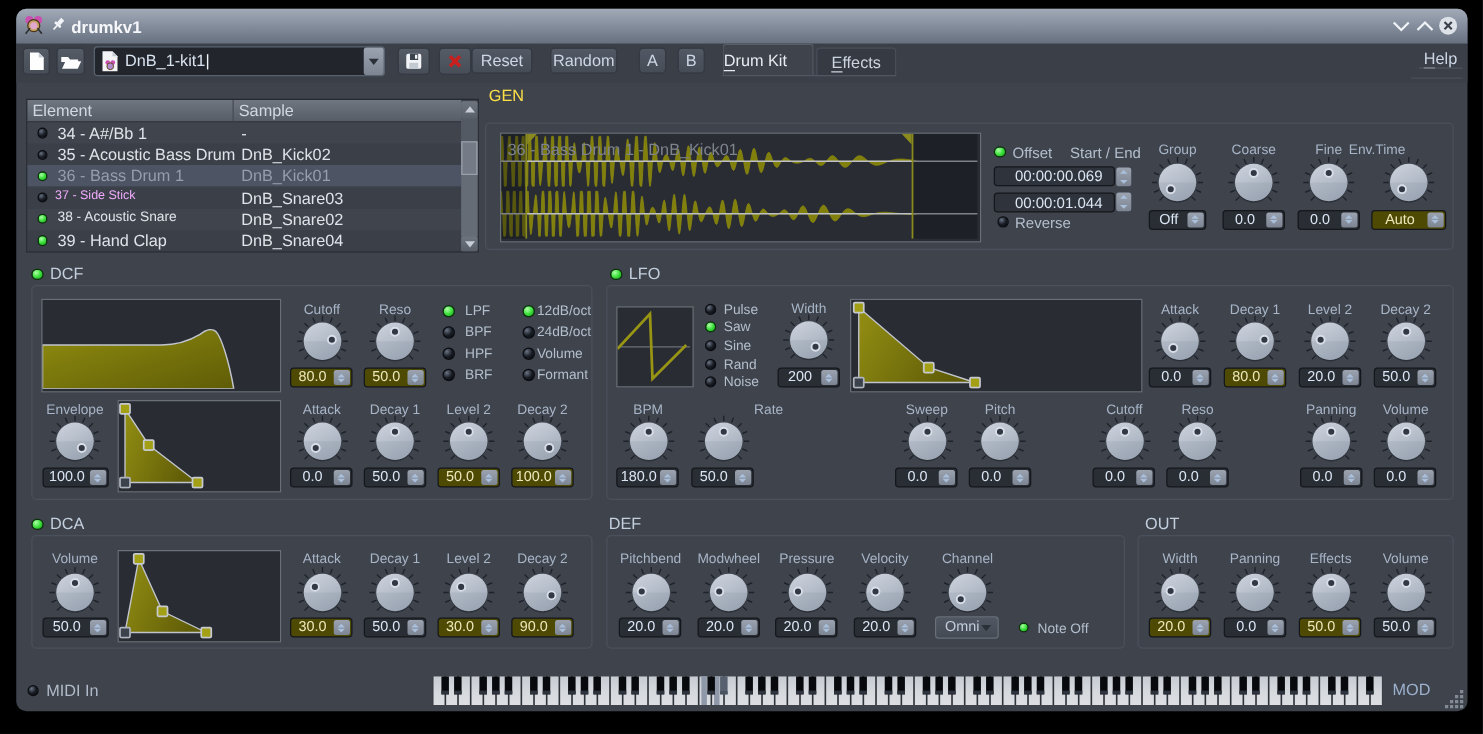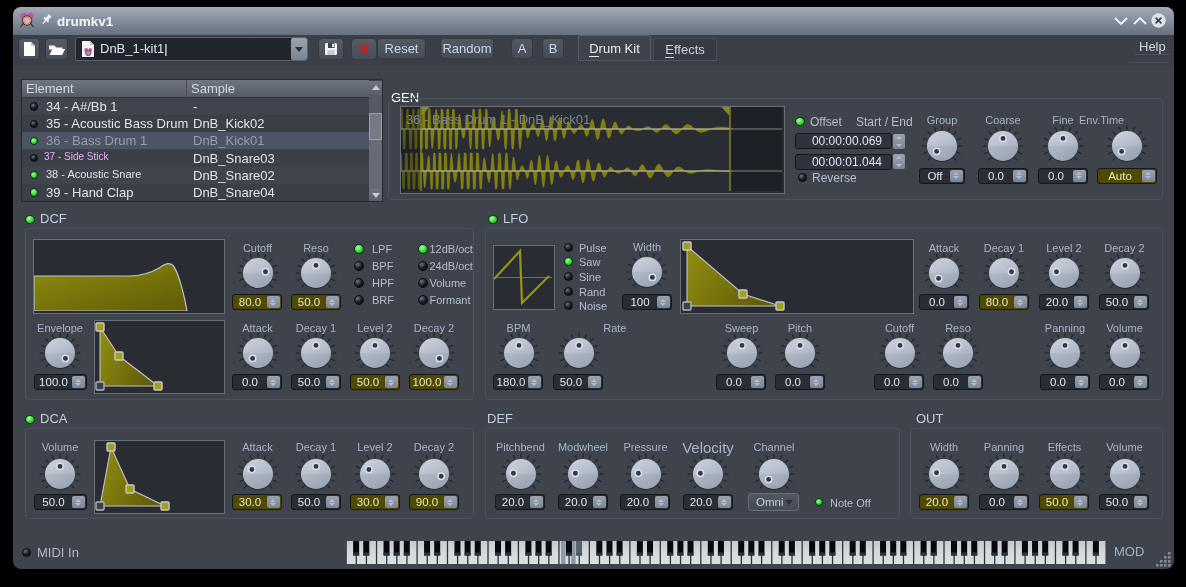--- a/index.html
+++ b/index.html
@@ -89,21 +89,21 @@
     <rect x="8" y="1.8" width="1.9" height="3.2" fill="#f2f3f6"></rect>
 <rect x="3.4" y="8.2" width="7.2" height="4.8" fill="#c4cad2"></rect>
   </svg>
 <svg style="position:absolute;left:357px;top:42px" width="14" height="14">
 <path d="M2 4 L4 2 L7 5 L10 2 L12 4 L9 7 L12 10 L10 12 L7 9 L4 12 L2 10 L5 7 Z" fill="#c81f1f"></path>
   </svg>
 <div class="btn" style="left:377px;top:38px;width:49px">Reset</div>
 <div class="btn" style="left:440px;top:38px;width:54px">Random</div>
 <div class="btn" style="left:511px;top:38px;width:22px">A</div>
 <div class="btn" style="left:542px;top:38px;width:22px">B</div>
-<div style="position:absolute;left:578px;top:35px;width:73px;height:26px;background:#3e434c;border:1px solid #565d66;border-bottom:none;border-radius:3px 3px 0 0;box-sizing:border-box;text-align:center;font-size:13px;line-height:25px;color:#e8ecf2"><span style="border-bottom:1px solid #e8ecf2">D</span>rum Kit</div>
+<div style="position:absolute;left:578px;top:35px;width:73px;height:26px;background:#3e434c;border:1px solid #565d66;border-bottom:none;border-radius:3px 3px 0 0;box-sizing:border-box;font-size:13px;line-height:25px;color:#e8ecf2"><span style="border-bottom:1px solid #e8ecf2">D</span>rum Kit</div>
 <div style="position:absolute;left:653px;top:38px;width:64px;height:23px;background:#353a43;border:1px solid #484e58;border-radius:3px 3px 0 0;box-sizing:border-box;text-align:center;font-size:13px;line-height:21px;color:#ced4dd"><span style="border-bottom:1px solid #ced4dd">E</span>ffects</div>
 <div style="position:absolute;left:578px;top:60px;width:139px;height:1px;background:#50565f"></div>
 <div style="position:absolute;left:1139px;top:39px;font-size:13px;color:#ccd6e4"><span style="border-bottom:1px solid #f0f3f7">H</span>elp</div>
 <div style="position:absolute;left:1135px;top:54px;width:35px;height:1px;background:#4e545c"></div>
 <div style="position:absolute;left:1129px;top:62px;width:41px;height:1px;background:#494f58"></div>
 <div style="position:absolute;left:21px;top:79px;width:362px;height:123px;background:#3e434c;border:1px solid #262a30;box-sizing:border-box"></div>
 <div style="position:absolute;left:22px;top:80px;width:347px;height:17px;background:linear-gradient(#70767f,#575d66);border-bottom:1px solid #31353c">
     <div style="position:absolute;left:4px;top:1px;font-size:13px;color:#d2d8e0">Element</div>
     <div style="position:absolute;left:164px;top:0px;width:1px;height:17px;background:#464b54"></div>
     <div style="position:absolute;left:169px;top:1px;font-size:13px;color:#d2d8e0">Sample</div>
@@ -136,21 +136,21 @@
     <div style="position:absolute;left:0;top:0;width:13px;height:14px;background:linear-gradient(#6f757f,#595f68);border-radius:2px">
       <div style="position:absolute;left:2.5px;top:4px;border-left:4px solid transparent;border-right:4px solid transparent;border-bottom:5px solid #c8cdd5"></div>
     </div>
     <div style="position:absolute;left:0;top:14px;width:13px;height:18px;background:#545a63"></div>
     <div style="position:absolute;left:0;top:32px;width:13px;height:27px;background:#747b86;border:1px solid #99a0aa;box-sizing:border-box"></div>
     <div style="position:absolute;left:0;top:59px;width:13px;height:49px;background:#666c76"></div>
     <div style="position:absolute;left:0;bottom:0;width:13px;height:12px;background:linear-gradient(#6f757f,#595f68);border-radius:2px">
       <div style="position:absolute;left:2.5px;top:4px;border-left:4px solid transparent;border-right:4px solid transparent;border-top:5px solid #c8cdd5"></div>
     </div>
   </div>
-<div style="position:absolute;left:391px;top:91px;font-size:13px;color:#ffffff;line-height:14px;white-space:nowrap">GEN</div>
+<div style="position:absolute;left:391px;top:70px;font-size:13px;color:#fde047;line-height:14px;white-space:nowrap">GEN</div>
 <div style="position:absolute;left:388px;top:98px;width:775px;height:102px;border:1px solid #4b515b;border-radius:4px;box-sizing:border-box"></div>
 <div style="position:absolute;left:400px;top:106px;width:383px;height:86px;background:#292c32;border:1px solid #6a7078;box-sizing:content-box"></div>
 <svg style="position:absolute;left:401px;top:107px" width="381" height="84" viewBox="0 0 381 84">
 <path d="M0,22.0 L0.0,2.00 L0.4,2.00 L0.8,2.00 L1.2,2.00 L1.6,9.22 L2.0,29.50 L2.4,42.00 L2.8,42.00 L3.2,42.00 L3.6,42.00 L4.0,41.68 L4.4,30.84 L4.8,20.48 L5.2,11.84 L5.6,5.36 L6.0,2.00 L6.4,2.00 L6.8,2.00 L7.2,2.03 L7.6,8.40 L8.0,18.17 L8.4,30.48 L8.8,42.00 L9.2,42.00 L9.6,42.00 L10.0,42.00 L10.4,42.00 L10.8,29.97 L11.2,8.41 L11.6,2.00 L12.0,2.00 L12.4,2.00 L12.8,2.00 L13.2,2.00 L13.6,22.18 L14.0,42.00 L14.4,42.00 L14.8,42.00 L15.2,42.00 L15.6,42.00 L16.0,38.74 L16.4,6.30 L16.8,2.00 L17.2,2.00 L17.6,2.00 L18.0,2.00 L18.4,2.00 L18.8,20.37 L19.2,42.00 L19.6,42.00 L20.0,42.00 L20.4,42.00 L20.8,42.00 L21.2,41.32 L21.6,10.45 L22.0,2.00 L22.4,2.00 L22.8,2.00 L23.2,2.00 L23.6,2.00 L24.0,14.55 L24.4,39.74 L24.8,42.00 L25.2,42.00 L25.6,42.00 L26.0,42.00 L26.4,42.00 L26.8,24.03 L27.2,6.47 L27.6,2.00 L28.0,2.00 L28.4,2.00 L28.8,2.00 L29.2,6.75 L29.6,18.27 L30.0,28.58 L30.4,36.21 L30.8,40.51 L31.2,41.63 L31.6,40.19 L32.0,37.00 L32.4,32.75 L32.8,27.90 L33.2,22.67 L33.6,17.21 L34.0,11.78 L34.4,6.88 L34.8,3.25 L35.2,2.00 L35.6,3.36 L36.0,8.27 L36.4,16.32 L36.8,26.48 L37.2,37.07 L37.6,42.00 L38.0,42.00 L38.4,42.00 L38.8,42.00 L39.2,34.76 L39.6,20.67 L40.0,5.93 L40.4,2.00 L40.8,2.00 L41.2,2.00 L41.6,2.00 L42.0,4.88 L42.4,21.40 L42.8,38.45 L43.2,42.00 L43.6,42.00 L44.0,42.00 L44.4,42.00 L44.8,41.61 L45.2,24.41 L45.6,6.78 L46.0,2.00 L46.4,2.00 L46.8,2.00 L47.2,2.00 L47.6,2.00 L48.0,17.38 L48.4,34.08 L48.8,42.00 L49.2,42.00 L49.6,42.00 L50.0,42.00 L50.4,42.00 L50.8,29.21 L51.2,14.65 L51.6,2.18 L52.0,2.00 L52.4,2.00 L52.8,2.00 L53.2,2.00 L53.6,12.30 L54.0,23.79 L54.4,34.07 L54.8,41.45 L55.2,42.00 L55.6,42.00 L56.0,40.04 L56.4,33.34 L56.8,25.58 L57.2,18.15 L57.6,12.20 L58.0,8.46 L58.4,7.14 L58.8,8.06 L59.2,10.69 L59.6,14.34 L60.0,18.33 L60.4,22.14 L60.8,25.39 L61.2,27.94 L61.6,29.76 L62.0,30.90 L62.4,31.40 L62.8,31.23 L63.2,30.32 L63.6,28.55 L64.0,25.87 L64.4,22.35 L64.8,18.25 L65.2,14.03 L65.6,10.30 L66.0,7.75 L66.4,7.01 L66.8,8.50 L67.2,12.29 L67.6,18.05 L68.0,25.05 L68.4,32.24 L68.8,38.42 L69.2,42.00 L69.6,42.00 L70.0,40.96 L70.4,35.21 L70.8,26.93 L71.2,17.34 L71.6,8.00 L72.0,2.00 L72.4,2.00 L72.8,2.00 L73.2,2.00 L73.6,7.44 L74.0,17.74 L74.4,29.03 L74.8,39.48 L75.2,42.00 L75.6,42.00 L76.0,42.00 L76.4,42.00 L76.8,36.52 L77.2,25.18 L77.6,13.27 L78.0,2.70 L78.4,2.00 L78.8,2.00 L79.2,2.00 L79.6,2.00 L80.0,8.05 L80.4,19.28 L80.8,30.73 L81.2,40.64 L81.6,42.00 L82.0,42.00 L82.4,42.00 L82.8,42.00 L83.2,35.39 L83.6,25.42 L84.0,15.37 L84.4,6.71 L84.8,2.00 L85.2,2.00 L85.6,2.00 L86.0,2.67 L86.4,9.06 L86.8,16.78 L87.2,24.66 L87.6,31.58 L88.0,36.70 L88.4,39.48 L88.8,39.79 L89.2,37.86 L89.6,34.19 L90.0,29.46 L90.4,24.39 L90.8,19.66 L91.2,15.74 L91.6,12.96 L92.0,11.41 L92.4,11.03 L92.8,11.61 L93.2,12.92 L93.6,14.72 L94.0,16.83 L94.4,19.12 L94.8,21.51 L95.2,23.96 L95.6,26.42 L96.0,28.79 L96.4,30.90 L96.8,32.54 L97.2,33.43 L97.6,33.31 L98.0,32.00 L98.4,29.42 L98.8,25.67 L99.2,21.04 L99.6,15.99 L100.0,11.13 L100.4,7.13 L100.8,4.59 L101.2,4.02 L101.6,5.67 L102.0,9.51 L102.4,15.22 L102.8,22.17 L103.2,29.53 L103.6,36.34 L104.0,41.68 L104.4,42.00 L104.8,42.00 L105.2,42.00 L105.6,37.20 L106.0,29.80 L106.4,21.20 L106.8,12.48 L107.2,4.74 L107.6,2.00 L108.0,2.00 L108.4,2.00 L108.8,2.00 L109.2,5.93 L109.6,14.15 L110.0,23.37 L110.4,32.44 L110.8,40.21 L111.2,42.00 L111.6,42.00 L112.0,42.00 L112.4,42.00 L112.8,37.90 L113.2,29.86 L113.6,21.03 L114.0,12.51 L114.4,5.29 L114.8,2.00 L115.2,2.00 L115.6,2.00 L116.0,2.00 L116.4,6.84 L116.8,13.78 L117.2,21.39 L117.6,28.74 L118.0,35.02 L118.4,39.56 L118.8,41.93 L119.2,41.99 L119.6,39.86 L120.0,35.92 L120.4,30.71 L120.8,24.89 L121.2,19.14 L121.6,14.09 L122.0,10.21 L122.4,7.85 L122.8,7.11 L123.2,7.94 L123.6,10.11 L124.0,13.27 L124.4,17.00 L124.8,20.86 L125.2,24.45 L125.6,27.44 L126.0,29.62 L126.4,30.88 L126.8,31.22 L127.2,30.74 L127.6,29.60 L128.0,28.00 L128.4,26.15 L128.8,24.24 L129.2,22.42 L129.6,20.80 L130.0,19.45 L130.4,18.39 L130.8,17.61 L131.2,17.09 L131.6,16.81 L132.0,16.75 L132.4,16.90 L132.8,17.27 L133.2,17.89 L133.6,18.75 L134.0,19.86 L134.4,21.20 L134.8,22.73 L135.2,24.35 L135.6,25.96 L136.0,27.42 L136.4,28.59 L136.8,29.32 L137.2,29.51 L137.6,29.06 L138.0,27.98 L138.4,26.29 L138.8,24.10 L139.2,21.59 L139.6,18.96 L140.0,16.46 L140.4,14.32 L140.8,12.78 L141.2,11.99 L141.6,12.08 L142.0,13.07 L142.4,14.91 L142.8,17.46 L143.2,20.50 L143.6,23.77 L144.0,26.97 L144.4,29.80 L144.8,32.01 L145.2,33.36 L145.6,33.72 L146.0,33.05 L146.4,31.38 L146.8,28.85 L147.2,25.69 L147.6,22.17 L148.0,18.59 L148.4,15.28 L148.8,12.54 L149.2,10.60 L149.6,9.64 L150.0,9.74 L150.4,10.89 L150.8,13.00 L151.2,15.87 L151.6,19.25 L152.0,22.86 L152.4,26.38 L152.8,29.51 L153.2,32.00 L153.6,33.63 L154.0,34.29 L154.4,33.94 L154.8,32.61 L155.2,30.43 L155.6,27.60 L156.0,24.35 L156.4,20.97 L156.8,17.73 L157.2,14.89 L157.6,12.67 L158.0,11.22 L158.4,10.65 L158.8,10.98 L159.2,12.15 L159.6,14.04 L160.0,16.50 L160.4,19.30 L160.8,22.22 L161.2,25.03 L161.6,27.53 L162.0,29.53 L162.4,30.90 L162.8,31.57 L163.2,31.52 L163.6,30.79 L164.0,29.47 L164.4,27.67 L164.8,25.57 L165.2,23.31 L165.6,21.08 L166.0,19.03 L166.4,17.29 L166.8,15.97 L167.2,15.12 L167.6,14.77 L168.0,14.90 L168.4,15.48 L168.8,16.42 L169.2,17.63 L169.6,19.01 L170.0,20.47 L170.4,21.89 L170.8,23.20 L171.2,24.34 L171.6,25.26 L172.0,25.92 L172.4,26.34 L172.8,26.52 L173.2,26.48 L173.6,26.26 L174.0,25.89 L174.4,25.41 L174.8,24.85 L175.2,24.23 L175.6,23.58 L176.0,22.92 L176.4,22.24 L176.8,21.56 L177.2,20.89 L177.6,20.22 L178.0,19.58 L178.4,18.98 L178.8,18.43 L179.2,17.97 L179.6,17.63 L180.0,17.43 L180.4,17.42 L180.8,17.61 L181.2,18.03 L181.6,18.68 L182.0,19.56 L182.4,20.63 L182.8,21.86 L183.2,23.19 L183.6,24.56 L184.0,25.90 L184.4,27.11 L184.8,28.12 L185.2,28.86 L185.6,29.26 L186.0,29.28 L186.4,28.90 L186.8,28.11 L187.2,26.95 L187.6,25.45 L188.0,23.70 L188.4,21.77 L188.8,19.79 L189.2,17.85 L189.6,16.08 L190.0,14.57 L190.4,13.43 L190.8,12.73 L191.2,12.51 L191.6,12.81 L192.0,13.61 L192.4,14.89 L192.8,16.58 L193.2,18.59 L193.6,20.81 L194.0,23.13 L194.4,25.42 L194.8,27.56 L195.2,29.43 L195.6,30.92 L196.0,31.96 L196.4,32.49 L196.8,32.48 L197.2,31.93 L197.6,30.87 L198.0,29.35 L198.4,27.47 L198.8,25.31 L199.2,22.99 L199.6,20.63 L200.0,18.35 L200.4,16.27 L200.8,14.49 L201.2,13.08 L201.6,12.13 L202.0,11.66 L202.4,11.70 L202.8,12.23 L203.2,13.22 L203.6,14.61 L204.0,16.32 L204.4,18.27 L204.8,20.36 L205.2,22.48 L205.6,24.54 L206.0,26.44 L206.4,28.09 L206.8,29.43 L207.2,30.40 L207.6,30.97 L208.0,31.13 L208.4,30.88 L208.8,30.24 L209.2,29.27 L209.6,28.01 L210.0,26.53 L210.4,24.90 L210.8,23.21 L211.2,21.52 L211.6,19.91 L212.0,18.44 L212.4,17.18 L212.8,16.16 L213.2,15.42 L213.6,14.98 L214.0,14.83 L214.4,14.98 L214.8,15.41 L215.2,16.07 L215.6,16.94 L216.0,17.97 L216.4,19.10 L216.8,20.30 L217.2,21.50 L217.6,22.66 L218.0,23.74 L218.4,24.70 L218.8,25.51 L219.2,26.15 L219.6,26.61 L220.0,26.87 L220.4,26.95 L220.8,26.85 L221.2,26.59 L221.6,26.18 L222.0,25.65 L222.4,25.03 L222.8,24.35 L223.2,23.63 L223.6,22.91 L224.0,22.20 L224.4,21.53 L224.8,20.92 L225.2,20.39 L225.6,19.94 L226.0,19.58 L226.4,19.32 L226.8,19.16 L227.2,19.09 L227.6,19.11 L228.0,19.21 L228.4,19.38 L228.8,19.60 L229.2,19.87 L229.6,20.17 L230.0,20.49 L230.4,20.82 L230.8,21.16 L231.2,21.49 L231.6,21.80 L232.0,22.09 L232.4,22.36 L232.8,22.60 L233.2,22.81 L233.6,23.00 L234.0,23.15 L234.4,23.28 L234.8,23.38 L235.2,23.46 L235.6,23.52 L236.0,23.55 L236.4,23.57 L236.8,23.57 L237.2,23.55 L237.6,23.51 L238.0,23.46 L238.4,23.38 L238.8,23.29 L239.2,23.19 L239.6,23.06 L240.0,22.91 L240.4,22.75 L240.8,22.57 L241.2,22.37 L241.6,22.15 L242.0,21.92 L242.4,21.68 L242.8,21.44 L243.2,21.19 L243.6,20.94 L244.0,20.70 L244.4,20.48 L244.8,20.27 L245.2,20.08 L245.6,19.93 L246.0,19.81 L246.4,19.72 L246.8,19.68 L247.2,19.69 L247.6,19.75 L248.0,19.85 L248.4,20.00 L248.8,20.21 L249.2,20.46 L249.6,20.75 L250.0,21.08 L250.4,21.44 L250.8,21.82 L251.2,22.23 L251.6,22.64 L252.0,23.06 L252.4,23.46 L252.8,23.85 L253.2,24.22 L253.6,24.55 L254.0,24.84 L254.4,25.08 L254.8,25.26 L255.2,25.38 L255.6,25.44 L256.0,25.44 L256.4,25.36 L256.8,25.22 L257.2,25.01 L257.6,24.73 L258.0,24.40 L258.4,24.02 L258.8,23.58 L259.2,23.11 L259.6,22.61 L260.0,22.09 L260.4,21.55 L260.8,21.02 L261.2,20.49 L261.6,19.99 L262.0,19.51 L262.4,19.06 L262.8,18.67 L263.2,18.32 L263.6,18.04 L264.0,17.82 L264.4,17.67 L264.8,17.60 L265.2,17.59 L265.6,17.66 L266.0,17.81 L266.4,18.02 L266.8,18.30 L267.2,18.65 L267.6,19.05 L268.0,19.50 L268.4,19.99 L268.8,20.52 L269.2,21.07 L269.6,21.64 L270.0,22.21 L270.4,22.79 L270.8,23.35 L271.2,23.90 L271.6,24.42 L272.0,24.90 L272.4,25.34 L272.8,25.74 L273.2,26.08 L273.6,26.36 L274.0,26.58 L274.4,26.74 L274.8,26.83 L275.2,26.86 L275.6,26.82 L276.0,26.72 L276.4,26.55 L276.8,26.33 L277.2,26.05 L277.6,25.72 L278.0,25.35 L278.4,24.94 L278.8,24.50 L279.2,24.02 L279.6,23.53 L280.0,23.03 L280.4,22.52 L280.8,22.00 L281.2,21.49 L281.6,21.00 L282.0,20.52 L282.4,20.06 L282.8,19.64 L283.2,19.24 L283.6,18.88 L284.0,18.56 L284.4,18.28 L284.8,18.04 L285.2,17.85 L285.6,17.70 L286.0,17.61 L286.4,17.55 L286.8,17.55 L287.2,17.58 L287.6,17.66 L288.0,17.78 L288.4,17.94 L288.8,18.14 L289.2,18.36 L289.6,18.62 L290.0,18.90 L290.4,19.20 L290.8,19.52 L291.2,19.86 L291.6,20.20 L292.0,20.56 L292.4,20.92 L292.8,21.28 L293.2,21.63 L293.6,21.98 L294.0,22.33 L294.4,22.66 L294.8,22.98 L295.2,23.28 L295.6,23.56 L296.0,23.83 L296.4,24.07 L296.8,24.29 L297.2,24.49 L297.6,24.67 L298.0,24.82 L298.4,24.95 L298.8,25.05 L299.2,25.13 L299.6,25.19 L300.0,25.22 L300.4,25.24 L300.8,25.23 L301.2,25.20 L301.6,25.15 L302.0,25.08 L302.4,25.00 L302.8,24.90 L303.2,24.79 L303.6,24.66 L304.0,24.52 L304.4,24.38 L304.8,24.22 L305.2,24.06 L305.6,23.89 L306.0,23.72 L306.4,23.54 L306.8,23.36 L307.2,23.18 L307.6,23.00 L308.0,22.82 L308.4,22.65 L308.8,22.47 L309.2,22.30 L309.6,22.14 L310.0,21.98 L310.4,21.82 L310.8,21.67 L311.2,21.53 L311.6,21.39 L312.0,21.26 L312.4,21.14 L312.8,21.02 L313.2,20.92 L313.6,20.82 L314.0,20.72 L314.4,20.64 L314.8,20.56 L315.2,20.49 L315.6,20.43 L316.0,20.38 L316.4,20.33 L316.8,20.29 L317.2,20.26 L317.6,20.23 L318.0,20.21 L318.4,20.19 L318.8,20.18 L319.2,20.18 L319.6,20.18 L320.0,20.19 L320.4,20.20 L320.8,20.21 L321.2,20.23 L321.6,20.25 L322.0,20.27 L322.4,20.30 L322.8,20.33 L323.2,20.37 L323.6,20.41 L324.0,20.44 L324.4,20.48 L324.8,20.53 L325.2,20.57 L325.6,20.62 L326.0,20.66 L326.4,20.71 L326.8,20.76 L327.2,20.81 L327.6,20.85 L328.0,20.90 L328.4,20.95 L328.8,21.00 L329.2,21.05 L329.6,21.10 L330.0,21.15 L330.4,21.20 L330.8,21.25 L331.2,21.30 L331.6,21.35 L332.0,21.40 L332,22.0 Z" fill="#82800d" stroke="#8d8b12" stroke-width="0.6"></path>
 <line x1="0" y1="22" x2="381" y2="22" stroke="#bdc0c6" stroke-width="1.2"></line>
 <path d="M0,64.0 L0.0,46.00 L0.4,48.24 L0.8,55.57 L1.2,65.44 L1.6,76.82 L2.0,82.00 L2.4,82.00 L2.8,82.00 L3.2,82.00 L3.6,80.01 L4.0,62.12 L4.4,46.00 L4.8,46.00 L5.2,46.00 L5.6,46.00 L6.0,46.00 L6.4,53.69 L6.8,79.03 L7.2,82.00 L7.6,82.00 L8.0,82.00 L8.4,82.00 L8.8,82.00 L9.2,58.68 L9.6,46.00 L10.0,46.00 L10.4,46.00 L10.8,46.00 L11.2,46.00 L11.6,57.84 L12.0,82.00 L12.4,82.00 L12.8,82.00 L13.2,82.00 L13.6,82.00 L14.0,81.18 L14.4,54.81 L14.8,46.00 L15.2,46.00 L15.6,46.00 L16.0,46.00 L16.4,46.00 L16.8,60.38 L17.2,81.41 L17.6,82.00 L18.0,82.00 L18.4,82.00 L18.8,82.00 L19.2,77.46 L19.6,61.13 L20.0,47.12 L20.4,46.00 L20.8,46.00 L21.2,46.00 L21.6,46.00 L22.0,55.82 L22.4,65.63 L22.8,73.62 L23.2,78.72 L23.6,80.70 L24.0,79.97 L24.4,77.29 L24.8,73.48 L25.2,69.18 L25.6,64.79 L26.0,60.48 L26.4,56.38 L26.8,52.73 L27.2,49.98 L27.6,48.72 L28.0,49.58 L28.4,52.98 L28.8,58.87 L29.2,66.61 L29.6,74.96 L30.0,82.00 L30.4,82.00 L30.8,82.00 L31.2,82.00 L31.6,74.41 L32.0,62.87 L32.4,50.63 L32.8,46.00 L33.2,46.00 L33.6,46.00 L34.0,46.00 L34.4,51.28 L34.8,65.79 L35.2,80.53 L35.6,82.00 L36.0,82.00 L36.4,82.00 L36.8,82.00 L37.2,77.11 L37.6,60.95 L38.0,46.00 L38.4,46.00 L38.8,46.00 L39.2,46.00 L39.6,46.00 L40.0,51.31 L40.4,67.65 L40.8,82.00 L41.2,82.00 L41.6,82.00 L42.0,82.00 L42.4,82.00 L42.8,76.29 L43.2,61.17 L43.6,47.12 L44.0,46.00 L44.4,46.00 L44.8,46.00 L45.2,46.00 L45.6,51.74 L46.0,64.40 L46.4,76.20 L46.8,82.00 L47.2,82.00 L47.6,82.00 L48.0,82.00 L48.4,76.48 L48.8,67.29 L49.2,58.48 L49.6,51.50 L50.0,47.29 L50.4,46.16 L50.8,47.83 L51.2,51.59 L51.6,56.53 L52.0,61.72 L52.4,66.44 L52.8,70.24 L53.2,72.94 L53.6,74.56 L54.0,75.22 L54.4,75.02 L54.8,73.99 L55.2,72.08 L55.6,69.23 L56.0,65.43 L56.4,60.87 L56.8,55.95 L57.2,51.34 L57.6,47.86 L58.0,46.34 L58.4,47.41 L58.8,51.35 L59.2,57.92 L59.6,66.32 L60.0,75.29 L60.4,82.00 L60.8,82.00 L61.2,82.00 L61.6,82.00 L62.0,80.43 L62.4,69.93 L62.8,57.69 L63.2,46.00 L63.6,46.00 L64.0,46.00 L64.4,46.00 L64.8,46.00 L65.2,48.20 L65.6,62.03 L66.0,76.64 L66.4,82.00 L66.8,82.00 L67.2,82.00 L67.6,82.00 L68.0,82.00 L68.4,76.15 L68.8,60.72 L69.2,46.00 L69.6,46.00 L70.0,46.00 L70.4,46.00 L70.8,46.00 L71.2,46.00 L71.6,56.20 L72.0,71.22 L72.4,82.00 L72.8,82.00 L73.2,82.00 L73.6,82.00 L74.0,82.00 L74.4,81.52 L74.8,68.75 L75.2,55.81 L75.6,46.00 L76.0,46.00 L76.4,46.00 L76.8,46.00 L77.2,46.00 L77.6,49.97 L78.0,59.99 L78.4,69.82 L78.8,78.01 L79.2,82.00 L79.6,82.00 L80.0,82.00 L80.4,81.35 L80.8,75.87 L81.2,69.49 L81.6,63.19 L82.0,57.78 L82.4,53.79 L82.8,51.48 L83.2,50.81 L83.6,51.54 L84.0,53.32 L84.4,55.75 L84.8,58.52 L85.2,61.38 L85.6,64.20 L86.0,66.90 L86.4,69.43 L86.8,71.72 L87.2,73.64 L87.6,74.98 L88.0,75.52 L88.4,75.00 L88.8,73.25 L89.2,70.25 L89.6,66.14 L90.0,61.28 L90.4,56.20 L90.8,51.58 L91.2,48.10 L91.6,46.40 L92.0,46.90 L92.4,49.72 L92.8,54.67 L93.2,61.23 L93.6,68.56 L94.0,75.70 L94.4,81.62 L94.8,82.00 L95.2,82.00 L95.6,82.00 L96.0,79.68 L96.4,72.59 L96.8,64.14 L97.2,55.47 L97.6,47.77 L98.0,46.00 L98.4,46.00 L98.8,46.00 L99.2,46.00 L99.6,49.94 L100.0,58.27 L100.4,67.35 L100.8,75.96 L101.2,82.00 L101.6,82.00 L102.0,82.00 L102.4,82.00 L102.8,82.00 L103.2,75.13 L103.6,66.80 L104.0,58.30 L104.4,50.73 L104.8,46.00 L105.2,46.00 L105.6,46.00 L106.0,46.00 L106.4,49.02 L106.8,55.58 L107.2,62.91 L107.6,70.07 L108.0,76.16 L108.4,80.51 L108.8,82.00 L109.2,82.00 L109.6,80.10 L110.0,75.97 L110.4,70.68 L110.8,64.94 L111.2,59.46 L111.6,54.87 L112.0,51.64 L112.4,50.03 L112.8,50.10 L113.2,51.70 L113.6,54.51 L114.0,58.10 L114.4,62.00 L114.8,65.75 L115.2,68.95 L115.6,71.33 L116.0,72.73 L116.4,73.13 L116.8,72.62 L117.2,71.37 L117.6,69.61 L118.0,67.59 L118.4,65.53 L118.8,63.61 L119.2,61.96 L119.6,60.66 L120.0,59.71 L120.4,59.12 L120.8,58.83 L121.2,58.81 L121.6,59.02 L122.0,59.45 L122.4,60.10 L122.8,60.96 L123.2,62.05 L123.6,63.35 L124.0,64.83 L124.4,66.42 L124.8,68.01 L125.2,69.46 L125.6,70.61 L126.0,71.31 L126.4,71.43 L126.8,70.86 L127.2,69.59 L127.6,67.67 L128.0,65.21 L128.4,62.42 L128.8,59.56 L129.2,56.92 L129.6,54.80 L130.0,53.46 L130.4,53.09 L130.8,53.80 L131.2,55.58 L131.6,58.30 L132.0,61.75 L132.4,65.59 L132.8,69.45 L133.2,72.94 L133.6,75.67 L134.0,77.34 L134.4,77.74 L134.8,76.78 L135.2,74.53 L135.6,71.16 L136.0,66.98 L136.4,62.41 L136.8,57.88 L137.2,53.85 L137.6,50.72 L138.0,48.83 L138.4,48.37 L138.8,49.42 L139.2,51.88 L139.6,55.52 L140.0,60.02 L140.4,64.92 L140.8,69.77 L141.2,74.11 L141.6,77.51 L142.0,79.65 L142.4,80.34 L142.8,79.52 L143.2,77.28 L143.6,73.83 L144.0,69.51 L144.4,64.72 L144.8,59.91 L145.2,55.53 L145.6,51.96 L146.0,49.51 L146.4,48.39 L146.8,48.66 L147.2,50.26 L147.6,53.02 L148.0,56.66 L148.4,60.85 L148.8,65.18 L149.2,69.29 L149.6,72.83 L150.0,75.50 L150.4,77.13 L150.8,77.61 L151.2,76.96 L151.6,75.28 L152.0,72.77 L152.4,69.67 L152.8,66.27 L153.2,62.87 L153.6,59.73 L154.0,57.10 L154.4,55.16 L154.8,53.99 L155.2,53.65 L155.6,54.09 L156.0,55.22 L156.4,56.89 L156.8,58.93 L157.2,61.16 L157.6,63.40 L158.0,65.48 L158.4,67.29 L158.8,68.72 L159.2,69.73 L159.6,70.31 L160.0,70.48 L160.4,70.28 L160.8,69.77 L161.2,69.04 L161.6,68.16 L162.0,67.17 L162.4,66.15 L162.8,65.13 L163.2,64.13 L163.6,63.17 L164.0,62.26 L164.4,61.40 L164.8,60.62 L165.2,59.91 L165.6,59.31 L166.0,58.85 L166.4,58.56 L166.8,58.48 L167.2,58.65 L167.6,59.11 L168.0,59.85 L168.4,60.90 L168.8,62.20 L169.2,63.73 L169.6,65.40 L170.0,67.11 L170.4,68.77 L170.8,70.26 L171.2,71.46 L171.6,72.27 L172.0,72.60 L172.4,72.40 L172.8,71.66 L173.2,70.38 L173.6,68.62 L174.0,66.49 L174.4,64.10 L174.8,61.61 L175.2,59.18 L175.6,56.97 L176.0,55.14 L176.4,53.83 L176.8,53.13 L177.2,53.11 L177.6,53.78 L178.0,55.12 L178.4,57.05 L178.8,59.46 L179.2,62.19 L179.6,65.07 L180.0,67.92 L180.4,70.56 L180.8,72.81 L181.2,74.53 L181.6,75.62 L182.0,75.99 L182.4,75.63 L182.8,74.56 L183.2,72.85 L183.6,70.61 L184.0,67.98 L184.4,65.12 L184.8,62.21 L185.2,59.43 L185.6,56.94 L186.0,54.89 L186.4,53.40 L186.8,52.54 L187.2,52.35 L187.6,52.84 L188.0,53.96 L188.4,55.64 L188.8,57.76 L189.2,60.19 L189.6,62.79 L190.0,65.40 L190.4,67.88 L190.8,70.08 L191.2,71.90 L191.6,73.24 L192.0,74.04 L192.4,74.28 L192.8,73.95 L193.2,73.11 L193.6,71.80 L194.0,70.12 L194.4,68.18 L194.8,66.07 L195.2,63.94 L195.6,61.87 L196.0,59.99 L196.4,58.39 L196.8,57.13 L197.2,56.26 L197.6,55.82 L198.0,55.80 L198.4,56.18 L198.8,56.94 L199.2,58.00 L199.6,59.31 L200.0,60.79 L200.4,62.35 L200.8,63.92 L201.2,65.42 L201.6,66.78 L202.0,67.94 L202.4,68.87 L202.8,69.52 L203.2,69.89 L203.6,69.98 L204.0,69.79 L204.4,69.37 L204.8,68.73 L205.2,67.92 L205.6,66.99 L206.0,65.99 L206.4,64.97 L206.8,63.97 L207.2,63.04 L207.6,62.20 L208.0,61.50 L208.4,60.93 L208.8,60.53 L209.2,60.28 L209.6,60.19 L210.0,60.25 L210.4,60.44 L210.8,60.74 L211.2,61.14 L211.6,61.59 L212.0,62.10 L212.4,62.62 L212.8,63.15 L213.2,63.66 L213.6,64.14 L214.0,64.58 L214.4,64.97 L214.8,65.30 L215.2,65.57 L215.6,65.79 L216.0,65.96 L216.4,66.07 L216.8,66.14 L217.2,66.17 L217.6,66.15 L218.0,66.11 L218.4,66.03 L218.8,65.92 L219.2,65.78 L219.6,65.62 L220.0,65.43 L220.4,65.21 L220.8,64.96 L221.2,64.68 L221.6,64.37 L222.0,64.04 L222.4,63.69 L222.8,63.33 L223.2,62.95 L223.6,62.58 L224.0,62.22 L224.4,61.87 L224.8,61.56 L225.2,61.29 L225.6,61.08 L226.0,60.93 L226.4,60.87 L226.8,60.89 L227.2,61.00 L227.6,61.20 L228.0,61.50 L228.4,61.88 L228.8,62.36 L229.2,62.90 L229.6,63.51 L230.0,64.17 L230.4,64.85 L230.8,65.54 L231.2,66.21 L231.6,66.85 L232.0,67.43 L232.4,67.94 L232.8,68.34 L233.2,68.64 L233.6,68.80 L234.0,68.84 L234.4,68.73 L234.8,68.48 L235.2,68.09 L235.6,67.57 L236.0,66.93 L236.4,66.19 L236.8,65.36 L237.2,64.47 L237.6,63.54 L238.0,62.61 L238.4,61.69 L238.8,60.81 L239.2,60.00 L239.6,59.29 L240.0,58.68 L240.4,58.22 L240.8,57.90 L241.2,57.74 L241.6,57.74 L242.0,57.91 L242.4,58.24 L242.8,58.73 L243.2,59.37 L243.6,60.13 L244.0,61.00 L244.4,61.96 L244.8,62.98 L245.2,64.03 L245.6,65.10 L246.0,66.14 L246.4,67.14 L246.8,68.07 L247.2,68.90 L247.6,69.62 L248.0,70.21 L248.4,70.65 L248.8,70.93 L249.2,71.05 L249.6,71.01 L250.0,70.81 L250.4,70.44 L250.8,69.93 L251.2,69.29 L251.6,68.53 L252.0,67.67 L252.4,66.74 L252.8,65.74 L253.2,64.72 L253.6,63.68 L254.0,62.66 L254.4,61.67 L254.8,60.74 L255.2,59.89 L255.6,59.13 L256.0,58.47 L256.4,57.94 L256.8,57.54 L257.2,57.27 L257.6,57.14 L258.0,57.14 L258.4,57.28 L258.8,57.55 L259.2,57.94 L259.6,58.44 L260.0,59.04 L260.4,59.73 L260.8,60.48 L261.2,61.28 L261.6,62.12 L262.0,62.98 L262.4,63.84 L262.8,64.68 L263.2,65.50 L263.6,66.27 L264.0,66.99 L264.4,67.64 L264.8,68.22 L265.2,68.70 L265.6,69.10 L266.0,69.41 L266.4,69.61 L266.8,69.72 L267.2,69.74 L267.6,69.66 L268.0,69.49 L268.4,69.24 L268.8,68.92 L269.2,68.53 L269.6,68.08 L270.0,67.58 L270.4,67.04 L270.8,66.48 L271.2,65.89 L271.6,65.29 L272.0,64.70 L272.4,64.11 L272.8,63.54 L273.2,62.99 L273.6,62.48 L274.0,62.00 L274.4,61.57 L274.8,61.18 L275.2,60.84 L275.6,60.56 L276.0,60.34 L276.4,60.16 L276.8,60.05 L277.2,59.98 L277.6,59.98 L278.0,60.02 L278.4,60.10 L278.8,60.23 L279.2,60.41 L279.6,60.61 L280.0,60.85 L280.4,61.12 L280.8,61.41 L281.2,61.72 L281.6,62.04 L282.0,62.37 L282.4,62.70 L282.8,63.04 L283.2,63.37 L283.6,63.69 L284.0,64.01 L284.4,64.31 L284.8,64.60 L285.2,64.87 L285.6,65.12 L286.0,65.34 L286.4,65.55 L286.8,65.73 L287.2,65.89 L287.6,66.03 L288.0,66.14 L288.4,66.22 L288.8,66.29 L289.2,66.33 L289.6,66.35 L290.0,66.35 L290.4,66.33 L290.8,66.29 L291.2,66.23 L291.6,66.16 L292.0,66.08 L292.4,65.98 L292.8,65.87 L293.2,65.75 L293.6,65.63 L294.0,65.49 L294.4,65.36 L294.8,65.22 L295.2,65.07 L295.6,64.93 L296.0,64.78 L296.4,64.64 L296.8,64.50 L297.2,64.36 L297.6,64.22 L298.0,64.09 L298.4,63.97 L298.8,63.85 L299.2,63.73 L299.6,63.62 L300.0,63.52 L300.4,63.42 L300.8,63.33 L301.2,63.25 L301.6,63.18 L302.0,63.11 L302.4,63.04 L302.8,62.99 L303.2,62.94 L303.6,62.90 L304.0,62.87 L304.4,62.84 L304.8,62.81 L305.2,62.79 L305.6,62.78 L306.0,62.78 L306.4,62.77 L306.8,62.77 L307.2,62.78 L307.6,62.79 L308.0,62.80 L308.4,62.82 L308.8,62.84 L309.2,62.87 L309.6,62.89 L310.0,62.92 L310.4,62.95 L310.8,62.98 L311.2,63.02 L311.6,63.05 L312.0,63.09 L312.4,63.12 L312.8,63.16 L313.2,63.20 L313.6,63.24 L314.0,63.28 L314.4,63.32 L314.8,63.36 L315.2,63.40 L315.6,63.44 L316.0,63.48 L316.4,63.52 L316.8,63.56 L317.2,63.60 L317.6,63.64 L318.0,63.68 L318.4,63.72 L318.8,63.76 L319.2,63.80 L319.6,63.84 L320.0,63.87 L320.4,63.91 L320.8,63.94 L321.2,63.98 L321.6,64.01 L322.0,64.05 L322.4,64.08 L322.8,64.11 L323.2,64.14 L323.6,64.18 L324.0,64.21 L324.4,64.24 L324.8,64.27 L325.2,64.30 L325.6,64.32 L326.0,64.35 L326.4,64.38 L326.8,64.40 L327.2,64.43 L327.6,64.45 L328.0,64.48 L328.4,64.50 L328.8,64.53 L329.2,64.55 L329.6,64.57 L330.0,64.59 L330.4,64.61 L330.8,64.63 L331.2,64.65 L331.6,64.67 L332.0,64.69 L332,64.0 Z" fill="#82800d" stroke="#8d8b12" stroke-width="0.6"></path>
 <line x1="0" y1="64" x2="381" y2="64" stroke="#bdc0c6" stroke-width="1.2"></line>
 <rect x="0" y="0" width="20" height="84" fill="rgba(10,12,16,0.35)"></rect>
 <rect x="329" y="0" width="52" height="84" fill="rgba(10,12,16,0.35)"></rect>
 <line x1="20" y1="0" x2="20" y2="84" stroke="#8a8a1e" stroke-width="1.4"></line>
@@ -534,21 +534,21 @@
     <line x1="37.8" y1="16.9" x2="41.8" y2="15.2" stroke="#1e232b" stroke-width="1.1"></line>
     <line x1="39.0" y1="23.0" x2="43.4" y2="23.0" stroke="#1e232b" stroke-width="1.1"></line>
     <line x1="37.8" y1="29.1" x2="41.8" y2="30.8" stroke="#1e232b" stroke-width="1.1"></line>
     <line x1="34.3" y1="34.3" x2="37.4" y2="37.4" stroke="#1e232b" stroke-width="1.1"></line>
     <circle cx="23.0" cy="24.2" r="15.0" fill="rgba(18,22,28,0.4)"></circle>
     <circle cx="23.0" cy="23.0" r="15.0" fill="url(#kg)"></circle>
     <path d="M 8.0 23.0 A 15.0 15.0 0 0 0 38.0 23.0 L 8.0 23.0 Z" fill="rgba(140,150,165,0.25)"></path>
     <circle cx="28.4" cy="28.4" r="3.2" fill="#333944" stroke="#d9dfe9" stroke-width="1.5"></circle>
   </svg>
 <div style="position:absolute;left:622px;top:294px;width:50px;height:16px;background:#292d34;border-radius:3px;border:1px solid #14171b;box-sizing:border-box">
-    <div style="position:absolute;left:0;top:0;right:14px;bottom:0;text-align:center;font-size:11.5px;line-height:14px;color:#dce6f4">100</div>
+    <div style="position:absolute;left:0;top:0;right:14px;bottom:0;text-align:center;font-size:11.5px;line-height:14px;color:#dce6f4">200</div>
     <div class="sbtn" style="width:13px">
       <div class="tri-u"></div>
       <div class="tri-d"></div>
     </div>
   </div>
 <div style="position:absolute;left:680px;top:239px;width:232px;height:73px;background:#292c32;border:1px solid #6a7078;box-sizing:content-box"></div>
 <svg style="position:absolute;left:681px;top:240px" width="230" height="71" viewBox="0 0 230 71">
     <polygon points="6,66 6,6 62,54 99,66" fill="url(#olv2)" stroke="#c0c4cc" stroke-width="1.1"></polygon>
     <rect x="2" y="62" width="8" height="8" fill="#3c424c" stroke="#aeb4be" stroke-width="1.4" rx="1"></rect>
     <rect x="2" y="2" width="8" height="8" fill="#a3a016" stroke="#c6c9ce" stroke-width="1.4" rx="1"></rect>
@@ -1101,21 +1101,21 @@
     <path d="M 8.0 23.0 A 15.0 15.0 0 0 0 38.0 23.0 L 8.0 23.0 Z" fill="rgba(140,150,165,0.25)"></path>
     <circle cx="15.4" cy="22.2" r="3.2" fill="#333944" stroke="#d9dfe9" stroke-width="1.5"></circle>
   </svg>
 <div style="position:absolute;left:620px;top:494px;width:50px;height:16px;background:#292d34;border-radius:3px;border:1px solid #14171b;box-sizing:border-box">
     <div style="position:absolute;left:0;top:0;right:14px;bottom:0;text-align:center;font-size:11.5px;line-height:14px;color:#dce6f4">20.0</div>
     <div class="sbtn" style="width:13px">
       <div class="tri-u"></div>
       <div class="tri-d"></div>
     </div>
   </div>
-<div style="position:absolute;left:660px;top:441px;width:96px;text-align:center;font-size:15px;color:#a8b5c7;line-height:13px;white-space:nowrap">Velocity</div>
+<div style="position:absolute;left:660px;top:441px;width:96px;text-align:center;font-size:11px;color:#a8b5c7;line-height:13px;white-space:nowrap">Velocity</div>
 <svg style="position:absolute;left:685px;top:450.5px" width="46" height="46">
     <line x1="11.7" y1="34.3" x2="8.6" y2="37.4" stroke="#1e232b" stroke-width="1.1"></line>
     <line x1="8.2" y1="29.1" x2="4.2" y2="30.8" stroke="#1e232b" stroke-width="1.1"></line>
     <line x1="7.0" y1="23.0" x2="2.6" y2="23.0" stroke="#1e232b" stroke-width="1.1"></line>
     <line x1="8.2" y1="16.9" x2="4.2" y2="15.2" stroke="#1e232b" stroke-width="1.1"></line>
     <line x1="11.7" y1="11.7" x2="8.6" y2="8.6" stroke="#1e232b" stroke-width="1.1"></line>
     <line x1="16.9" y1="8.2" x2="15.2" y2="4.2" stroke="#1e232b" stroke-width="1.1"></line>
     <line x1="23.0" y1="7.0" x2="23.0" y2="2.6" stroke="#1e232b" stroke-width="1.1"></line>
     <line x1="29.1" y1="8.2" x2="30.8" y2="4.2" stroke="#1e232b" stroke-width="1.1"></line>
     <line x1="34.3" y1="11.7" x2="37.4" y2="8.6" stroke="#1e232b" stroke-width="1.1"></line>

